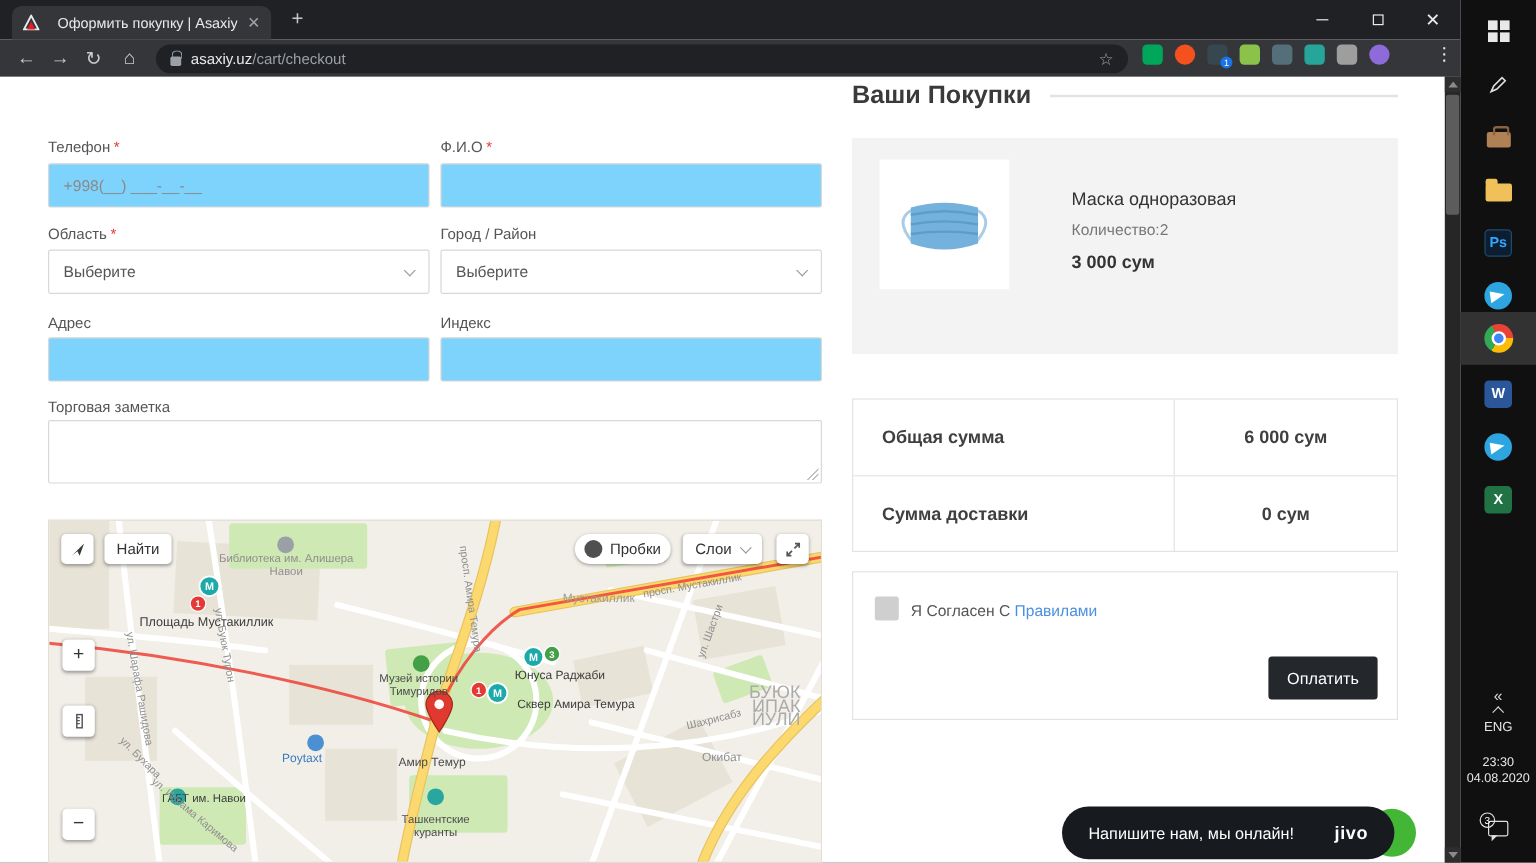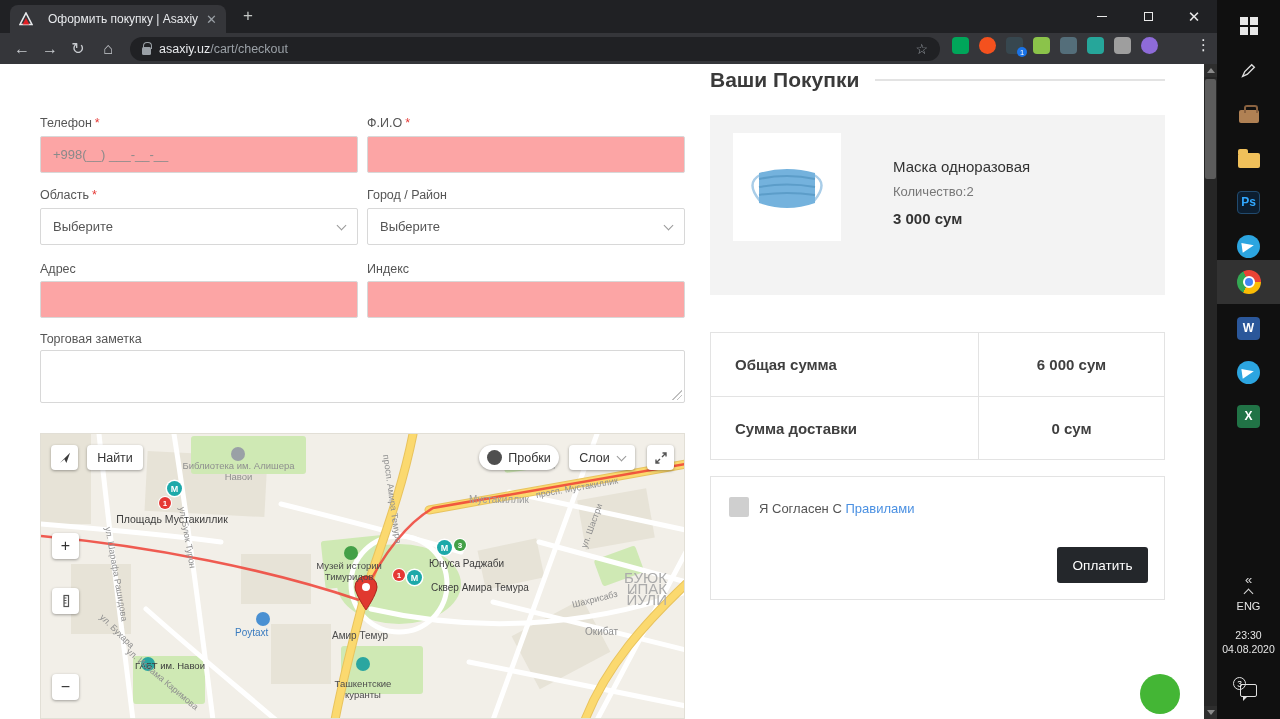--- a/index.html
+++ b/index.html
@@ -31,21 +31,21 @@
   .ext-badge { position:absolute; right:-4px; bottom:-3px; min-width:10px; height:10px; background:#1a73e8; color:#fff; font-size:7.5px; border-radius:5px; display:flex; align-items:center; justify-content:center; padding:0 2px; }
   .menu-dots { position:absolute; left:1196px; top:36px; color:#e8eaed; font-size:15px; }
 
   
   .page { position:absolute; left:0; top:64px; width:1204px; height:655px; background:#fff; }
   .section-title { position:absolute; display:flex; align-items:center; gap:16px; font-size:21px; font-weight:bold; color:#3a3a3a; }
   .section-title:after { content:""; flex:1; height:2px; background:#e3e3e3; }
 
   .flabel { position:absolute; font-size:12.5px; color:#555; }
   .req { color:#e53935; margin-left:3px; }
-  .inp { position:absolute; height:37px; border:1px solid #d8d8d8; border-radius:2px; padding:0 12px; font-size:13px; color:#444; background:#fca5a5; outline:none; }
+  .inp { position:absolute; height:37px; border:1px solid #d8d8d8; border-radius:2px; padding:0 12px; font-size:13px; color:#444; background:#7dd3fc; outline:none; }
   .inp::placeholder { color:#8a8a8a; }
   .selectbox { position:absolute; height:37px; border:1px solid #d8d8d8; border-radius:2px; background:#fff; display:flex; align-items:center; padding:0 12px; font-size:13px; color:#555; }
   .chev { width:7px; height:7px; border-right:1.5px solid #999; border-bottom:1.5px solid #999; transform:rotate(45deg); margin-left:auto; margin-top:-3px; }
   .note { position:absolute; border:1px solid #d8d8d8; border-radius:2px; resize:none; outline:none; }
   .resize-corner { position:absolute; width:10px; height:10px; background:linear-gradient(135deg, transparent 0 50%, #c0c0c0 50% 58%, transparent 58% 72%, #c0c0c0 72% 80%, transparent 80%); }
 
   
   .map { position:absolute; left:40px; top:369px; width:645px; height:286px; overflow:hidden; background:#f2efe8; border:1px solid #e2dfd6; }
   .mlabel { position:absolute; white-space:nowrap; pointer-events:none; transform-origin:0 0; line-height:11px; }
   .mlabel.wrap { white-space:normal; }
@@ -368,20 +368,24 @@
     <div class="terms-panel">
       <div class="checkbox"></div>
       <div class="terms-text">
         <span>Я Согласен С </span><a href="#" class="terms-link">Правилами</a>
       </div>
       <button class="pay-btn">Оплатить</button>
     </div>
   </div>
 
   <div class="jivo-green"></div>
+  <div class="jivo">
+    <span class="jivo-msg">Напишите нам, мы онлайн!</span>
+    <span class="jivo-brand">jivo</span>
+  </div>
 
   <div class="scrollbar">
     <div class="sb-arrow" style="top:0;">
         <div class="tri-up"></div>
       </div>
     <div class="sb-thumb"></div>
     <div class="sb-arrow" style="bottom:0;">
         <div class="tri-down"></div>
       </div>
   </div>

